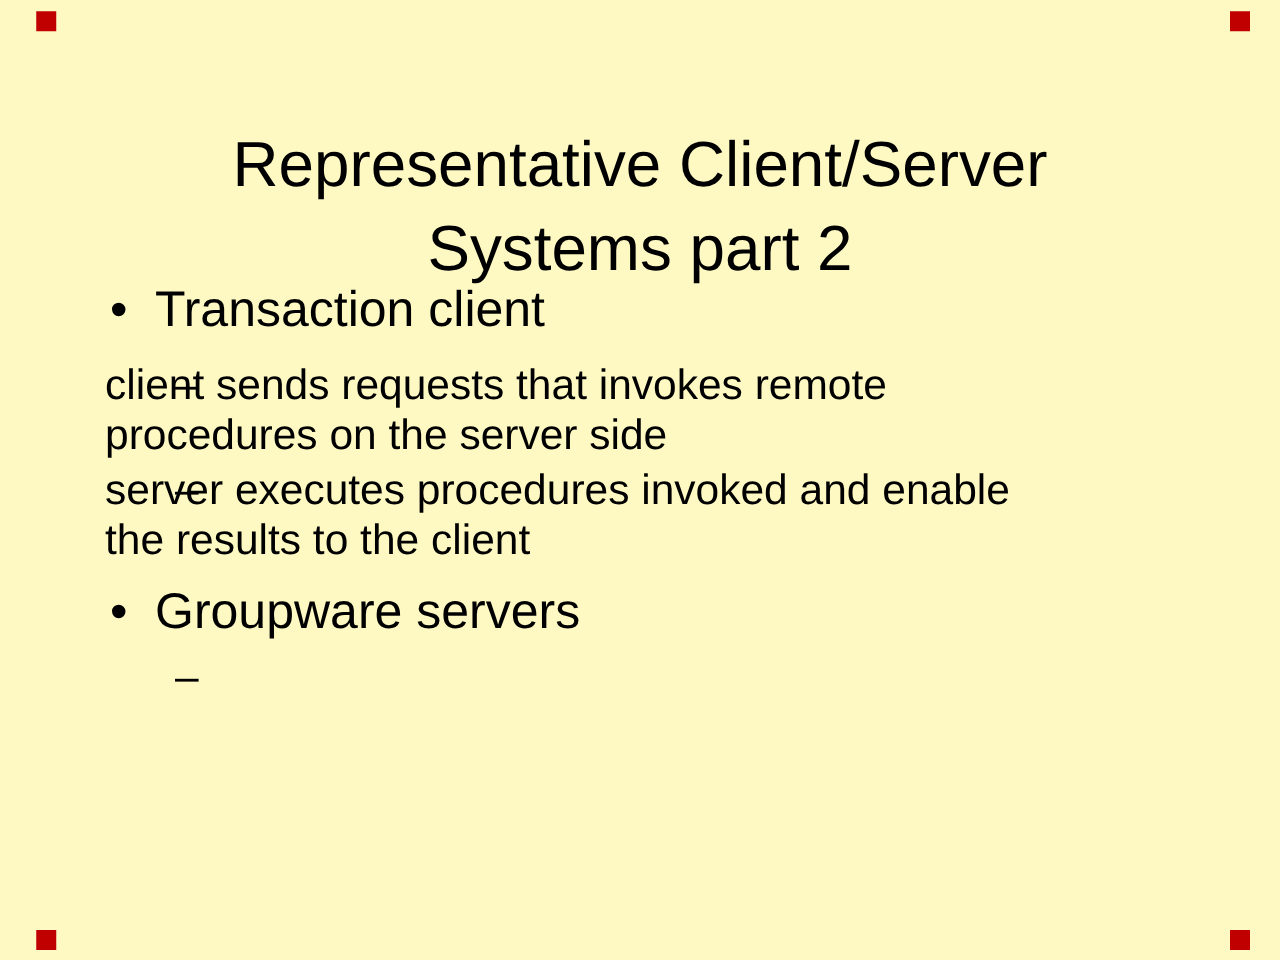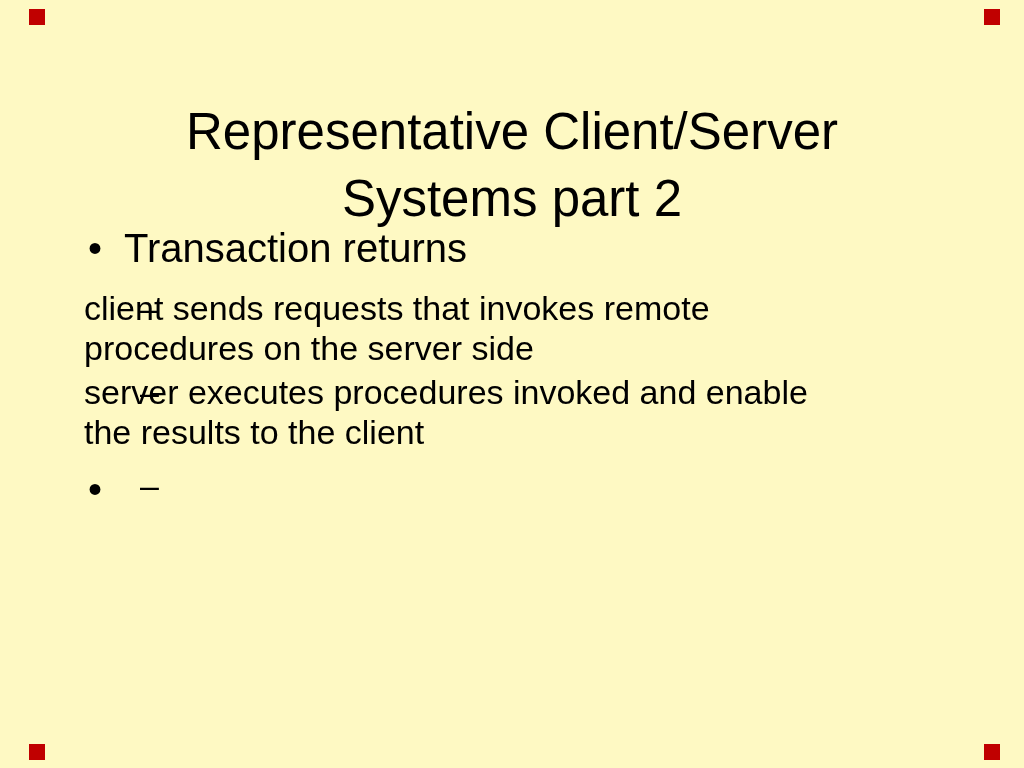--- a/index.html
+++ b/index.html
@@ -77,35 +77,36 @@
   <div class="corner tr"></div>
   <div class="corner bl"></div>
   <div class="corner br"></div>
 
   <h1 class="title">Representative Client/Server Systems part 2</h1>
 
   <div class="body">
 
     <div class="item lvl1 item-0">
       <span class="marker">•</span>
-      <div class="text">Transaction returns</div>
+      <div class="text">Transaction client</div>
     </div>
 
     <div class="item lvl2 item-1">
       <span class="marker">–</span>
       <div class="text">client sends requests that invokes remote procedures on the server side</div>
     </div>
 
     <div class="item lvl2 item-2">
       <span class="marker">–</span>
       <div class="text">server executes procedures invoked and enable the results to the client</div>
     </div>
 
     <div class="item lvl1 item-3">
       <span class="marker">•</span>
+      <div class="text">Groupware servers</div>
     </div>
 
     <div class="item lvl2 item-4">
       <span class="marker">–</span>
     </div>
 
   </div>
 </div>
 
 </body></html>

